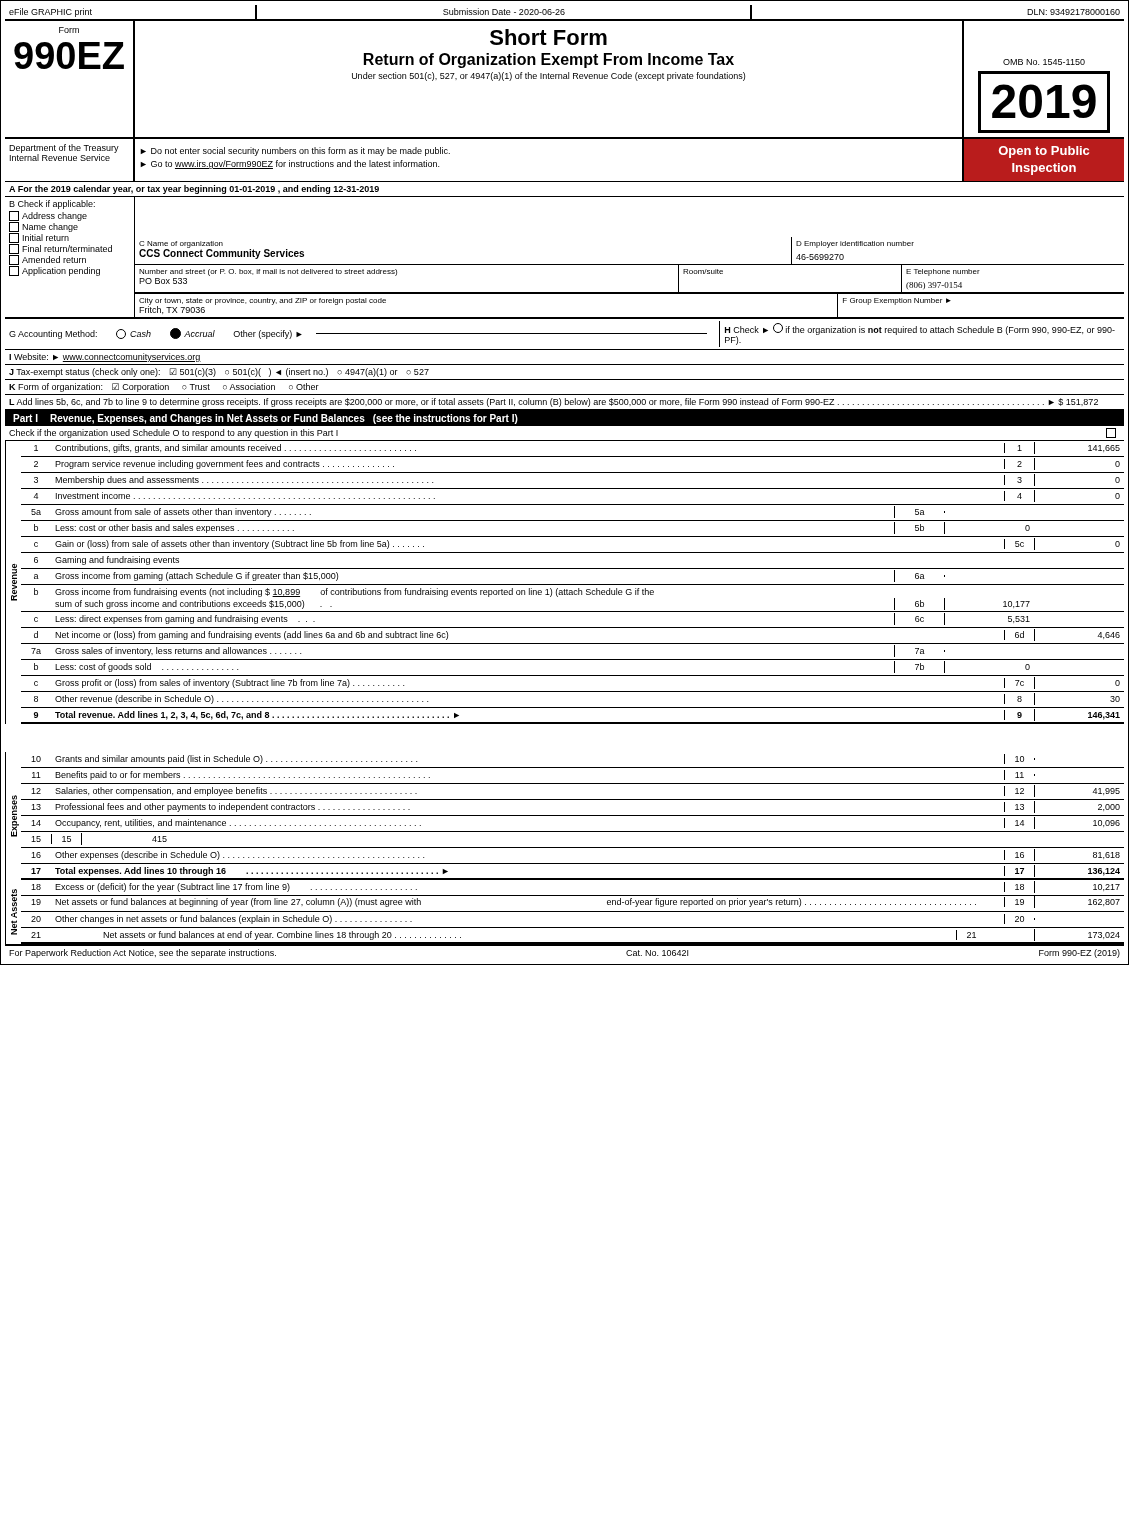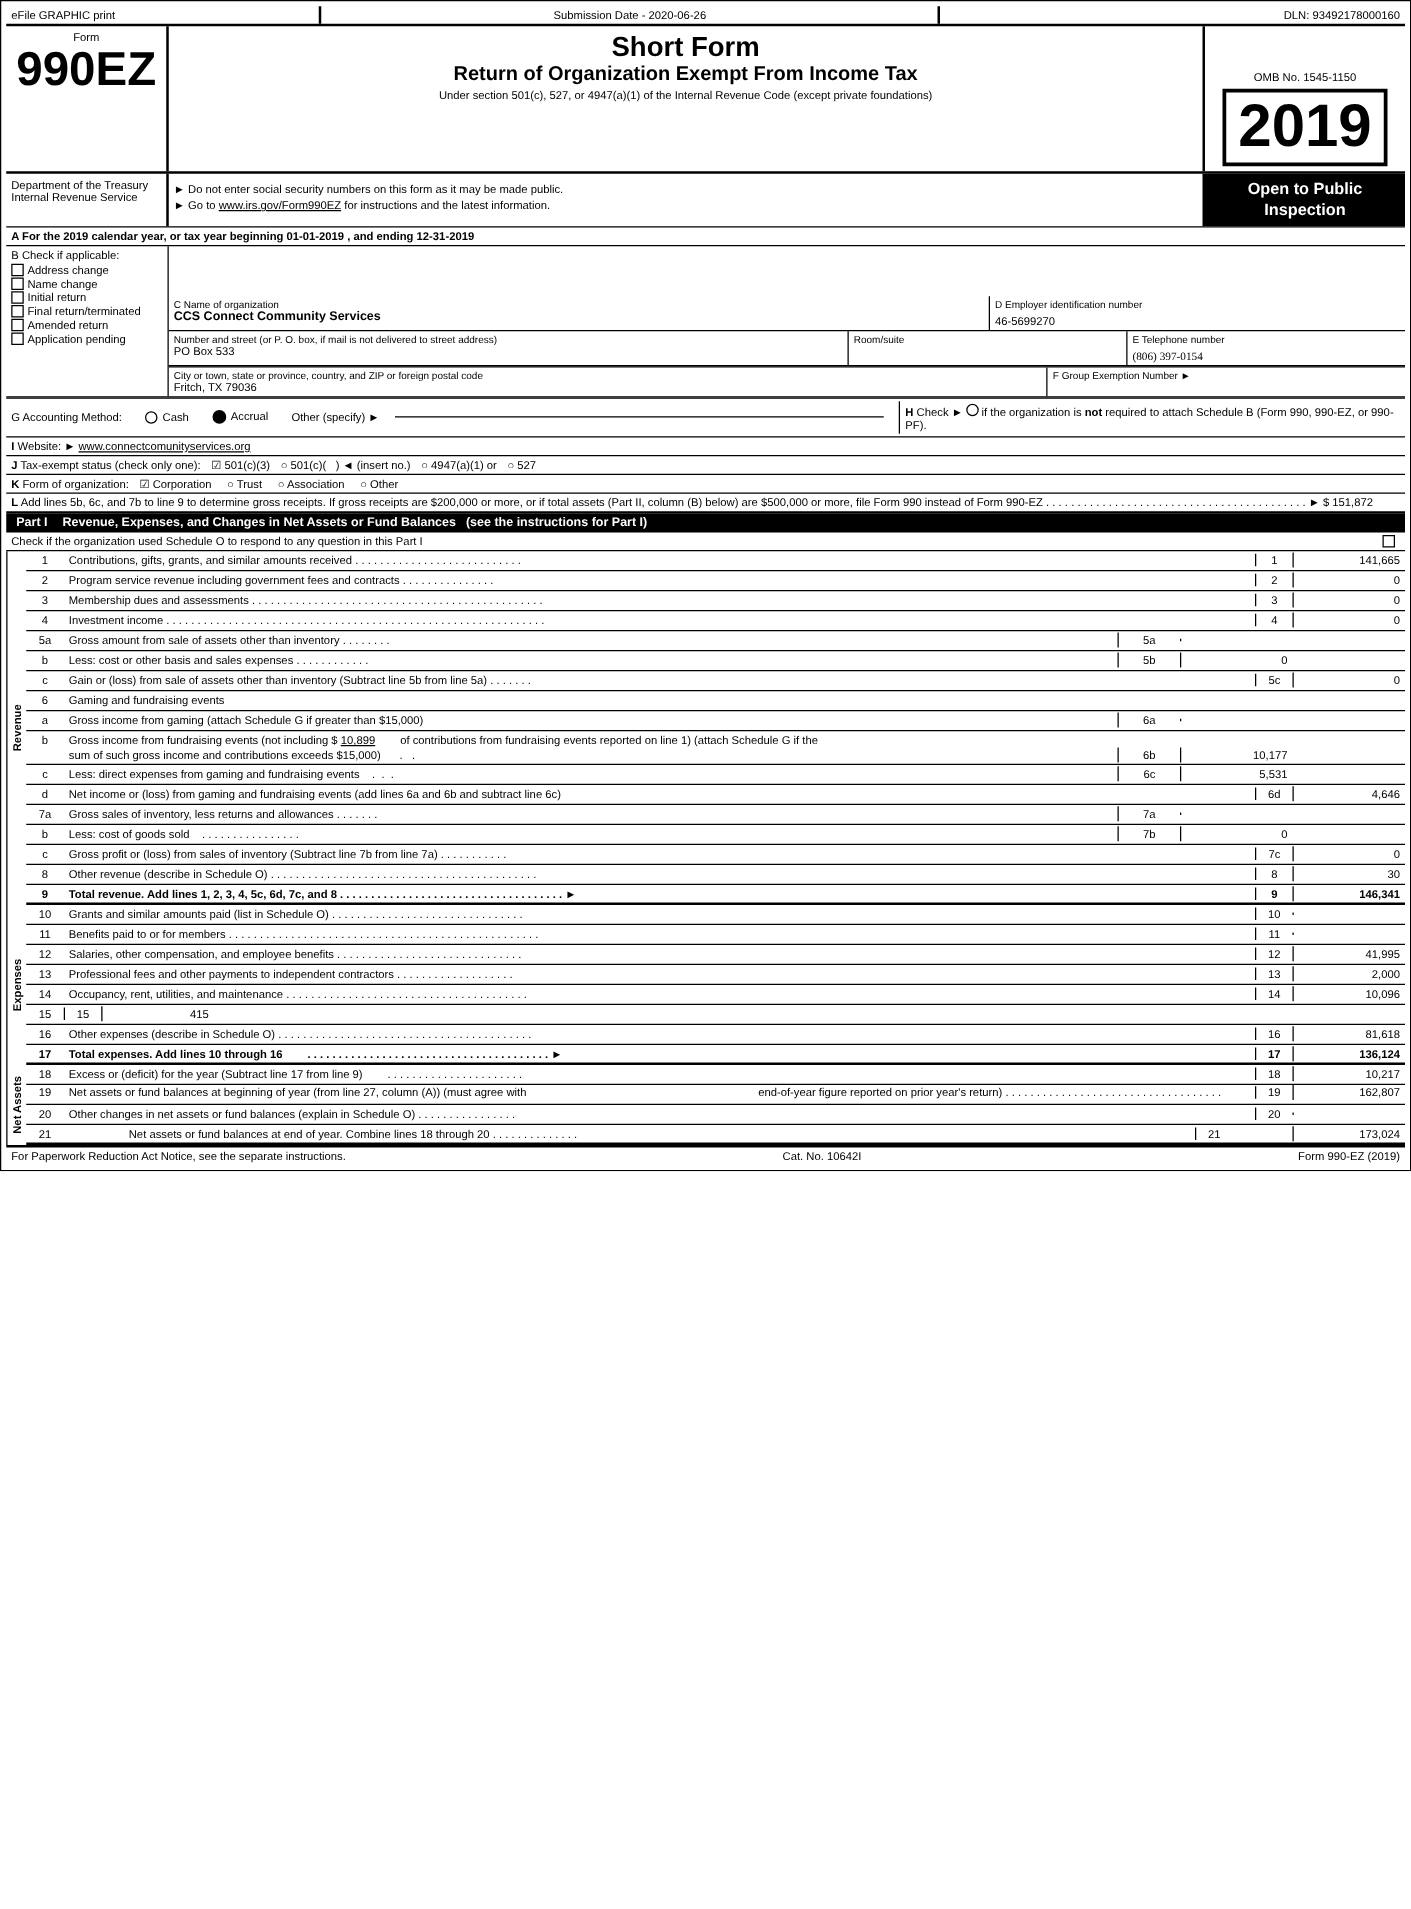--- a/index.html
+++ b/index.html
@@ -24,21 +24,21 @@
     .title-under { font-size: 9px; margin-top: 2px; }
     
     .omb-area { width: 160px; display: flex; flex-direction: column; align-items: center; padding: 4px; }
     .omb-text { font-size: 9px; margin-top: 32px; }
     .year-box { font-size: 48px; font-weight: bold; border: 3px solid #000; padding: 4px 10px; line-height: 1; margin-top: 4px; }
     
     .info-row { display: flex; border-bottom: 1px solid #000; }
     .dept-area { width: 130px; border-right: 2px solid #000; padding: 4px; font-size: 9px; }
     .instructions-area { flex: 1; padding: 4px; font-size: 9px; border-right: 2px solid #000; }
     .instructions-area p { margin: 3px 0; }
-    .open-inspection { width: 160px; display: flex; flex-direction: column; align-items: center; justify-content: center; padding: 4px; background: #000000; color: white; text-align: center; font-size: 13px; font-weight: bold; line-height: 1.3; }
+    .open-inspection { width: 160px; display: flex; flex-direction: column; align-items: center; justify-content: center; padding: 4px; background: #b91c1c; color: white; text-align: center; font-size: 13px; font-weight: bold; line-height: 1.3; }
 
     
     .tax-year-row { border-bottom: 1px solid #000; padding: 2px 4px; font-size: 9px; font-weight: bold; }
     
     
     .org-info-section { border-bottom: 1px solid #000; }
     .org-info-row { display: flex; }
     .check-col { width: 130px; border-right: 1px solid #000; padding: 2px 4px; font-size: 9px; }
     .check-col .check-item { margin: 1px 0; display: flex; align-items: center; gap: 3px; }
     .check-box { width: 10px; height: 10px; border: 1px solid #000; display: inline-block; flex-shrink: 0; }
@@ -83,29 +83,29 @@
     .row-mid-value { width: 90px; border-left: 1px solid #000; font-size: 9px; text-align: right; padding: 1px 4px; flex-shrink: 0; }
     
     .side-label { writing-mode: vertical-rl; transform: rotate(180deg); font-size: 9px; font-weight: bold; display: flex; align-items: center; justify-content: center; border-right: 1px solid #000; padding: 4px 2px; flex-shrink: 0; width: 16px; }
     
     .section-revenue { display: flex; }
     .section-body { flex: 1; }
     
     .bold-row .row-description { font-weight: bold; }
     .bold-row .row-value { font-weight: bold; }
     
-    .expenses-section { display: flex; }
+    .expenses-section { display: flex; margin-top: 28px; }
     .assets-section { display: flex; }
     
     
     .footer-row { border-top: 2px solid #000; padding: 2px 4px; font-size: 9px; display: flex; justify-content: space-between; }
     
     .radio-circle { width: 10px; height: 10px; border-radius: 50%; border: 1px solid #000; display: inline-block; flex-shrink: 0; }
     
-    .inline-flex { display: flex; align-items: flex-start; gap: 4px; }
+    .inline-flex { display: flex; align-items: flex-end; gap: 4px; font-style: italic; }
     
     .underline { text-decoration: underline; }
     
     .part-label { color: white; background: black; padding: 0 4px; font-weight: bold; font-size: 10px; }
   </style>
 </head>
 <body>
 
 <div class="page">
 

